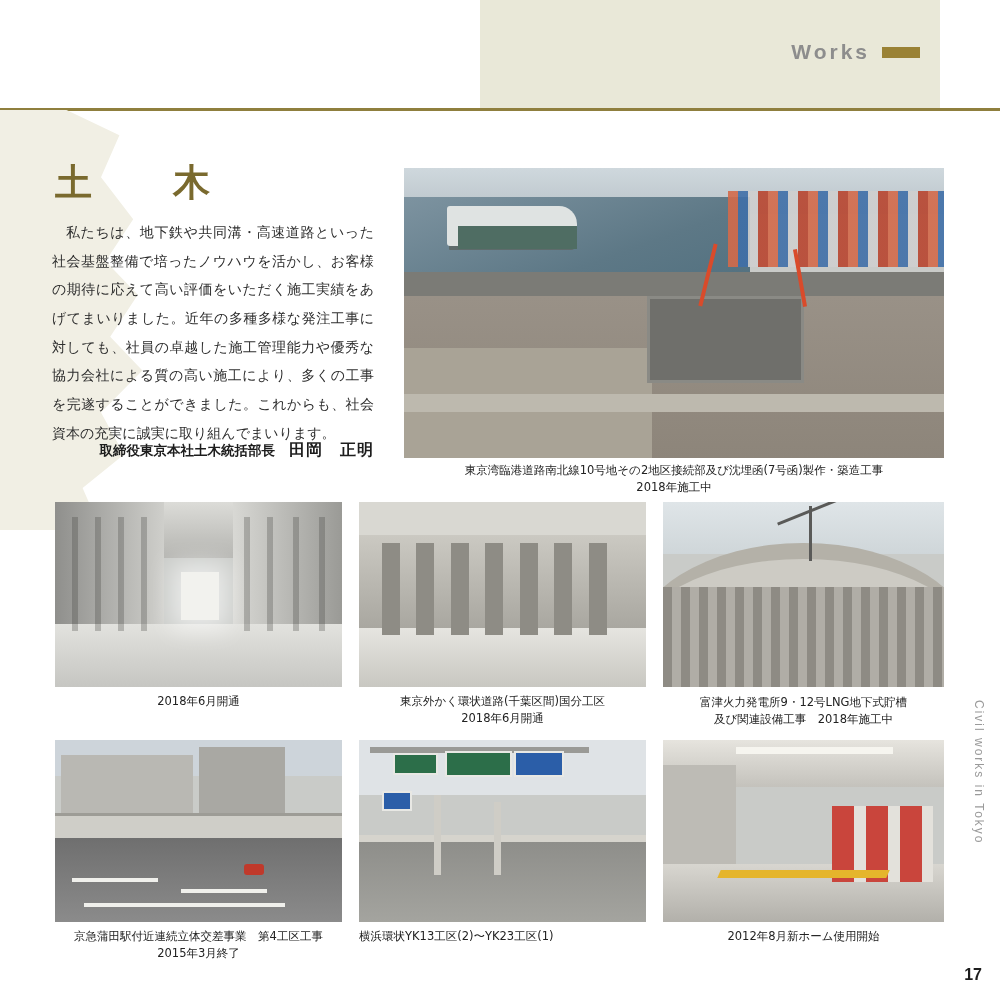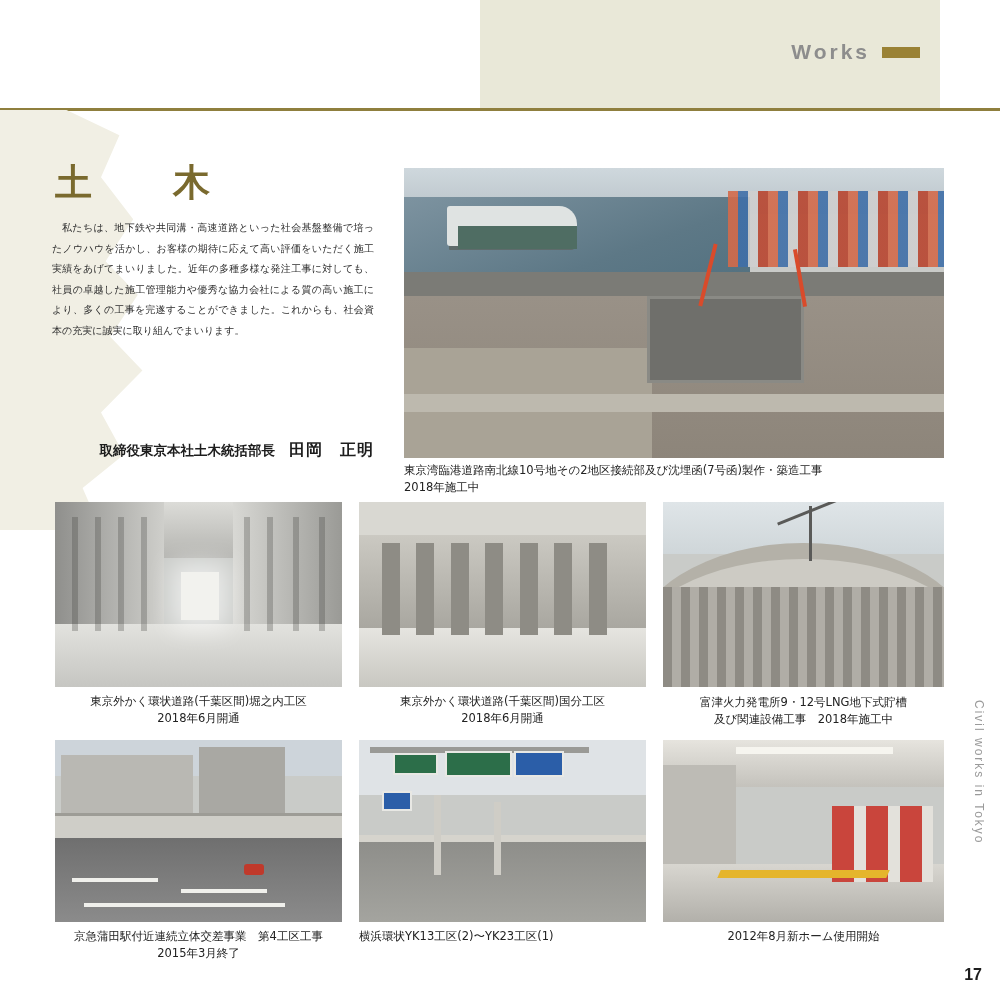--- a/index.html
+++ b/index.html
@@ -55,21 +55,21 @@
   .content{position:absolute;left:0;top:110px;width:1000px;height:890px;z-index:2;}
 
   .section-title{
     position:absolute;left:55px;top:48px;
     font-size:37px;letter-spacing:22px;color:#7a6a2e;font-weight:bold;
     font-family:"DejaVu Sans", sans-serif;
   }
 
   .lead{
     position:absolute;left:52px;top:108px;width:322px;
-    font-size:10px;line-height:2.05;color:#2e2e2e;
+    font-size:14px;line-height:2.05;color:#2e2e2e;
     text-align:justify;
     font-family:"DejaVu Sans", sans-serif;
   }
   .lead p{margin:0;text-indent:1em;}
 
   .signature{
     position:absolute;left:52px;top:330px;width:322px;
     text-align:right;font-size:13.5px;font-weight:bold;color:#1d1d1d;
     font-family:"DejaVu Sans", sans-serif;
   }
@@ -78,21 +78,21 @@
   
   .photo{
     position:absolute;background:#c9cbc8;overflow:hidden;
   }
   .caption{
     position:absolute;
     font-size:11.5px;line-height:1.5;color:#222222;
     font-family:"DejaVu Sans", sans-serif;
   }
   .caption.center{text-align:center;}
-  .caption.right{text-align:left;}
+  .caption.right{text-align:center;}
 
   
   #hero{left:404px;top:58px;width:540px;height:290px;}
   #hero-cap{left:404px;top:352px;width:540px;}
 
   
   #p1{left:55px;top:392px;width:287px;height:185px;}
   #p2{left:359px;top:392px;width:287px;height:185px;}
   #p3{left:663px;top:392px;width:281px;height:185px;}
   #c1{left:55px;top:583px;width:287px;}
@@ -287,21 +287,20 @@
   </div>
   <div class="photo" id="p3">
     <div class="tk-sky"></div>
     <div class="tk-ring"></div>
     <div class="tk-inner"></div>
     <div class="tk-crane"></div>
     <div class="tk-boom"></div>
   </div>
 
   <div class="caption center" id="c1">
-    <div>東京外かく環状道路(千葉区間)堀之内工区</div>
     <div>2018年6月開通</div>
   </div>
   <div class="caption center" id="c2">
     <div>東京外かく環状道路(千葉区間)国分工区</div>
     <div>2018年6月開通</div>
   </div>
   <div class="caption center" id="c3">
     <div>富津火力発電所9・12号LNG地下式貯槽</div>
     <div>及び関連設備工事　2018年施工中</div>
   </div>

